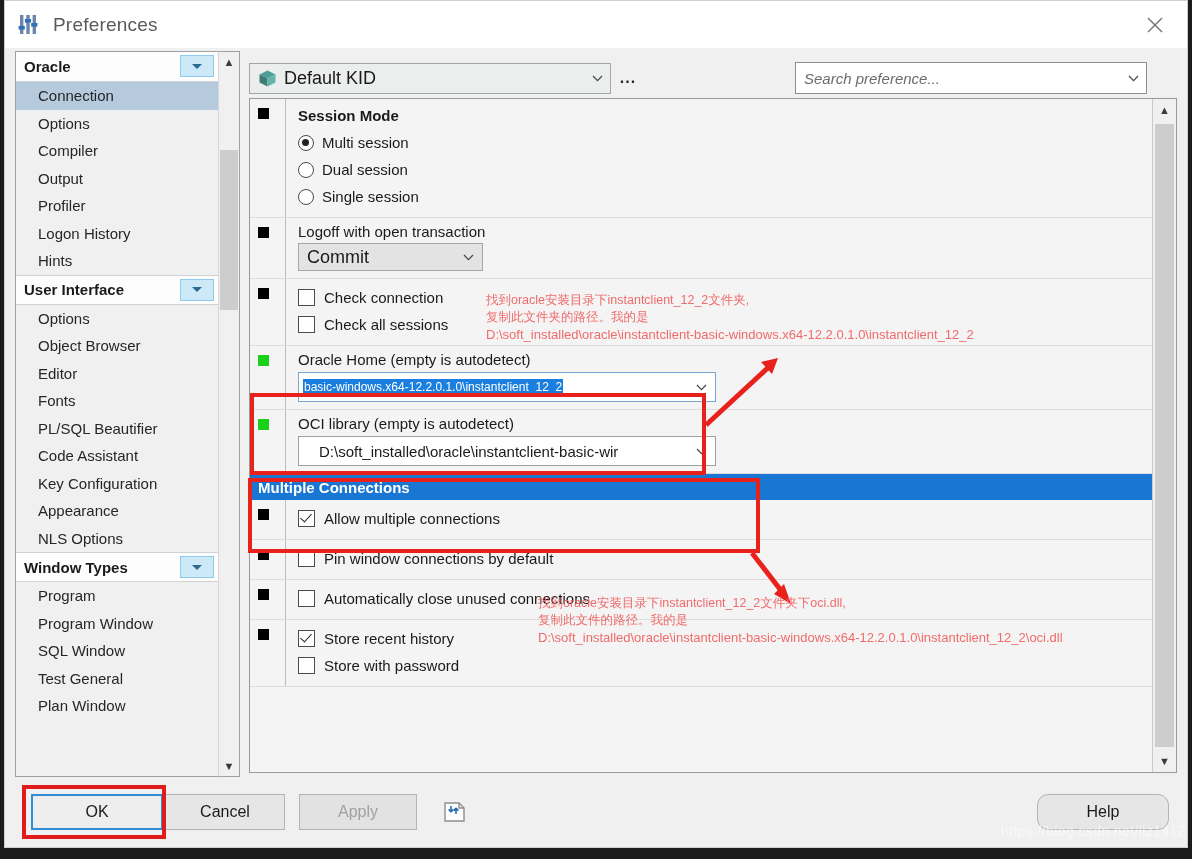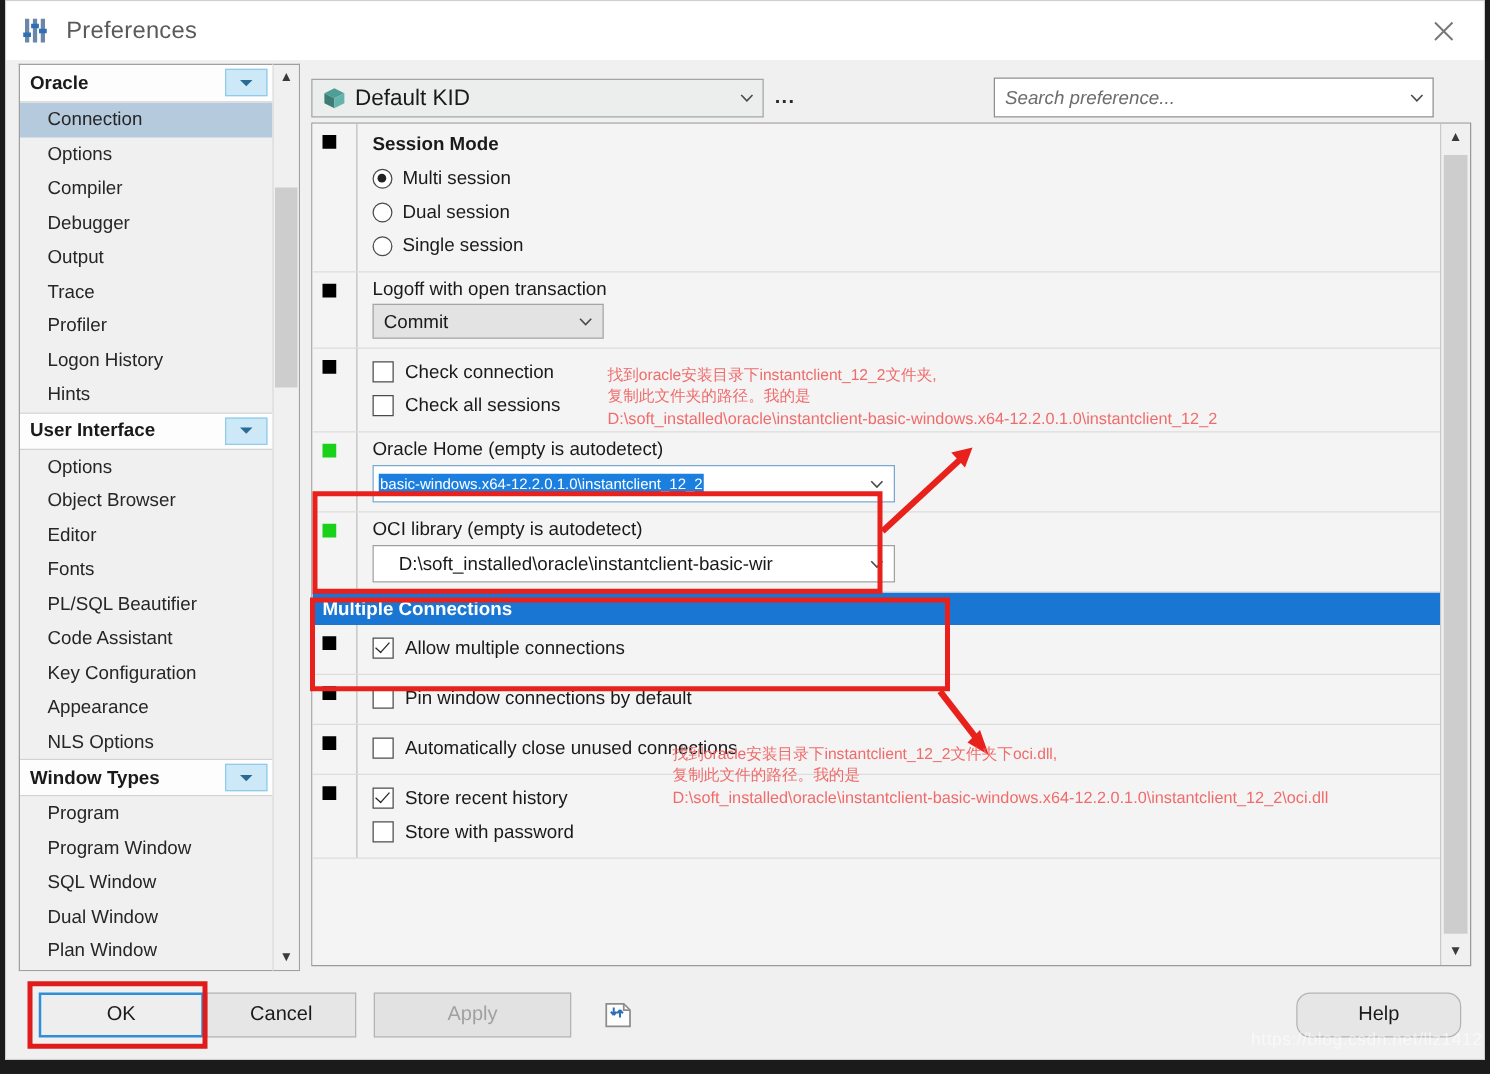--- a/index.html
+++ b/index.html
@@ -182,21 +182,21 @@
     content: ""; position: absolute; left: 4px; top: 0px;
     width: 5px; height: 10px;
     border-right: 1.8px solid #222; border-bottom: 1.8px solid #222;
     transform: rotate(42deg);
   }
   .lbl { font-size: 15px; }
   .small-combo {
     width: 185px; height: 28px; margin-top: 3px;
     background: #e3e3e3; border: 1px solid #a2a6a8;
     display: flex; align-items: center; padding-left: 8px;
-    position: relative; font-size: 15px;
+    position: relative; font-size: 18px;
   }
   .field-combo {
     width: 418px; height: 30px; margin-top: 4px;
     background: #fff; border: 1px solid #7aa7d0;
     display: flex; align-items: center; padding-left: 4px;
     position: relative; font-size: 15px; overflow: hidden;
   }
   .field-combo .sel {
     background: #1b7fe0; color: #fff; white-space: nowrap;
     padding: 1px 1px; font-size: 12px;
@@ -233,21 +233,21 @@
     display: flex; align-items: center; padding: 0 18px 0 26px;
     position: relative;
   }
   .btn {
     height: 36px; background: #e6e6e6; border: 1px solid #b4b4b4;
     display: flex; align-items: center; justify-content: center;
     font-size: 16px; color: #1a1a1a;
   }
   .btn.ok { width: 132px; border: 2px solid #2f8fd6; background: #eeeeee; }
   .btn.cancel { width: 120px; margin-left: 2px; }
-  .btn.apply { width: 158px; margin-left: 14px; color: #a1a1a1; background:#e2e2e2; }
+  .btn.apply { width: 118px; margin-left: 14px; color: #a1a1a1; background:#e2e2e2; }
   .btn.help { width: 132px; border-radius: 11px; }
   .redbox-ok {
     position: absolute; left: 17px; top: 8px;
     width: 144px; height: 54px;
     border: 4px solid #e01b1b; pointer-events: none;
   }
   .footer-icon { width: 30px; height: 28px; margin-left: 24px; }
   .spacer { flex: 1; }
   
   .anno {
@@ -308,27 +308,21 @@
           <div class="item selected">
             <span>Connection</span>
           </div>
           <div class="item">
             <span>Options</span>
           </div>
           <div class="item">
             <span>Compiler</span>
           </div>
           <div class="item">
-            <span>Debugger</span>
-          </div>
-          <div class="item">
             <span>Output</span>
-          </div>
-          <div class="item">
-            <span>Trace</span>
           </div>
           <div class="item">
             <span>Profiler</span>
           </div>
           <div class="item">
             <span>Logon History</span>
           </div>
           <div class="item">
             <span>Hints</span>
           </div>
@@ -376,21 +370,21 @@
           <div class="item">
             <span>Program</span>
           </div>
           <div class="item">
             <span>Program Window</span>
           </div>
           <div class="item">
             <span>SQL Window</span>
           </div>
           <div class="item">
-            <span>Dual Window</span>
+            <span>Test General</span>
           </div>
           <div class="item">
             <span>Plan Window</span>
           </div>
         </div>
 
         <div class="sb-scroll">
           <div class="sb-arrow">▲</div>
           <div class="sb-track">
             <div class="sb-thumb"></div>

